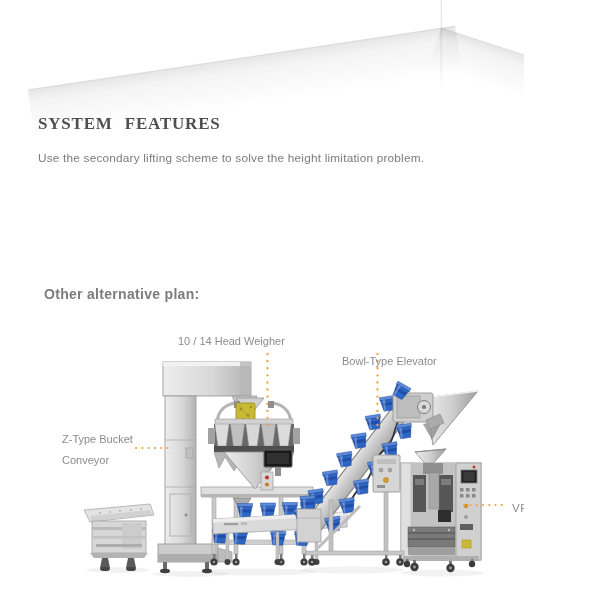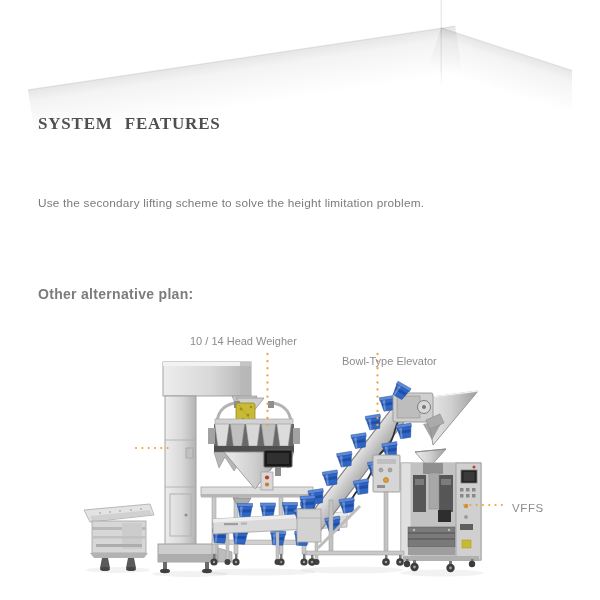--- a/index.html
+++ b/index.html
@@ -1,30 +1,30 @@
 <!DOCTYPE html>
 <html style="--accent-orange: #F0A238; --bucket-blue: #2E66C6; --bag-yellow: #C9BA35; --title-text: #4F4F4F; --body-text: #7B7B7B; --label-text: #8C8C8C;"><head>
 <meta charset="utf-8">
 <style>
   html,body{margin:0;padding:0;background:#fff;}
   .stage{position:relative;width:524px;height:600px;background:#ffffff;overflow:hidden;
-         font-family:"Liberation Sans",sans-serif;padding-left:48px;}
+         font-family:"Liberation Sans",sans-serif;}
   svg.layer{position:absolute;left:0;top:0;width:600px;height:600px;}
 
   .title{position:absolute;left:38px;top:114px;
          font-family:"Liberation Serif",serif;font-weight:bold;font-size:17px;
          letter-spacing:0.8px;word-spacing:7px;color:var(--title-text,#4F4F4F);white-space:nowrap;}
   .fline{position:absolute;left:38px;font-size:11.8px;letter-spacing:0.2px;
          color:var(--body-text,#7B7B7B);white-space:nowrap;}
-  .fline1{top:151px;margin-top:45px;} .fline2{top:176px;}
-  .subhead{position:absolute;left:38px;top:286px;font-weight:bold;font-size:14px;
+  .fline1{top:151px;} .fline2{top:176px;}
+  .subhead{position:absolute;left:44px;top:286px;font-weight:bold;font-size:14px;
            letter-spacing:0.3px;color:#7C7C7C;white-space:nowrap;}
 
   .lbl{position:absolute;font-size:11px;color:var(--label-text,#8C8C8C);white-space:nowrap;}
-  .lbl-weigher{left:190px;top:335px;}
+  .lbl-weigher{left:178px;top:335px;}
   .lbl-elevator{left:342px;top:355px;}
   .lbl-z{left:62px;top:429px;line-height:21px;}
   .lbl-vffs{left:512px;top:502px;font-size:11.5px;letter-spacing:0.6px;text-align:center;}
 
   .leader{stroke:var(--accent-orange,#F0A238);stroke-width:2.3;
           stroke-linecap:round;stroke-dasharray:0.1 7;fill:none;}
   .leader-h{stroke:var(--accent-orange,#F0A238);stroke-width:2;
           stroke-linecap:round;stroke-dasharray:0.1 6.2;fill:none;}
   .bk{fill:var(--bucket-blue,#2E66C6);stroke:#1c4494;stroke-width:0.5;}
   .bag{fill:var(--bag-yellow,#C9BA35);}
@@ -313,14 +313,18 @@
       <line class="leader-h" x1="464" y1="505" x2="507" y2="505"></line>
     </g>
   </svg>
 
   <div class="title">SYSTEM FEATURES</div>
   <div class="fline fline1">Use the secondary lifting scheme to solve the height limitation problem.</div>
   <div class="subhead">Other alternative plan:</div>
 
   <div class="lbl lbl-weigher">10 / 14 Head Weigher</div>
   <div class="lbl lbl-elevator">Bowl-Type Elevator</div>
+  <div class="lbl lbl-z">
+    <div>Z-Type Bucket</div>
+    <div>Conveyor</div>
+  </div>
   <div class="lbl lbl-vffs">VFFS</div>
 </div>
 
 </body></html>

